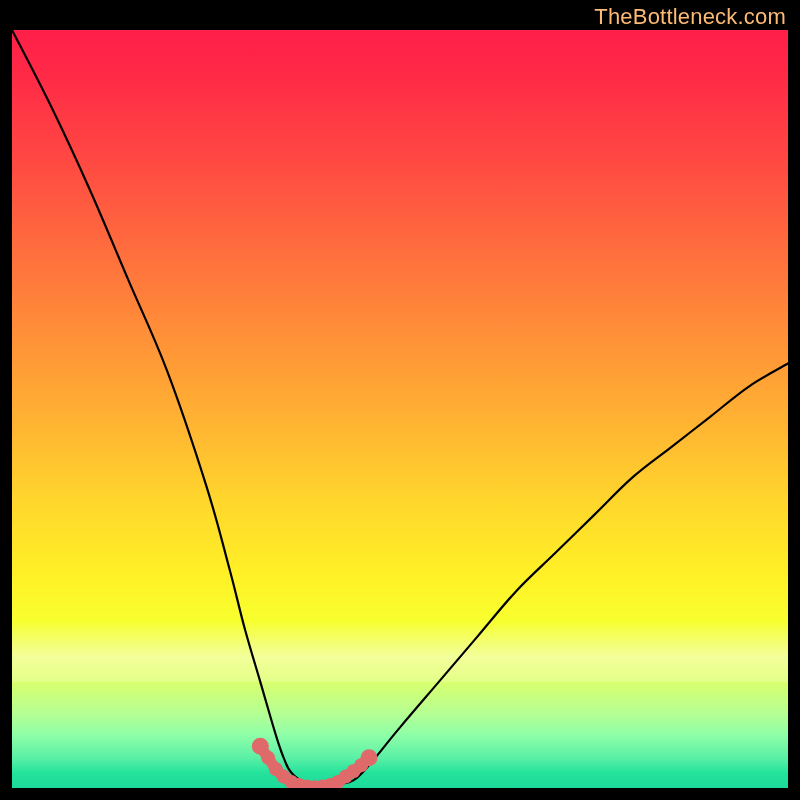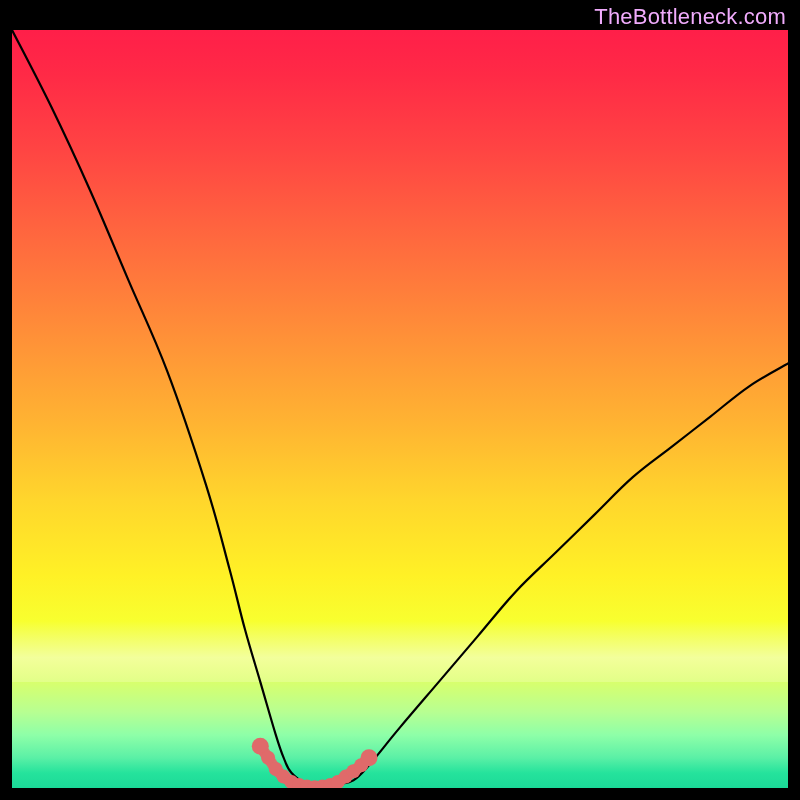--- a/index.html
+++ b/index.html
@@ -60,21 +60,21 @@
       rgba(255,255,220,0.35) 40%,
       rgba(255,255,230,0.5) 60%,
       rgba(255,255,220,0.25) 100%
     );
     pointer-events: none;
   }
   .watermark {
     position: absolute;
     top: 4px;
     right: 14px;
-    color: #f0abfc;
+    color: #fdba74;
     font-size: 22px;
     font-weight: 500;
     letter-spacing: 0.2px;
     user-select: none;
   }
   svg.curve {
     position: absolute;
     inset: 0;
     width: 100%;
     height: 100%;

